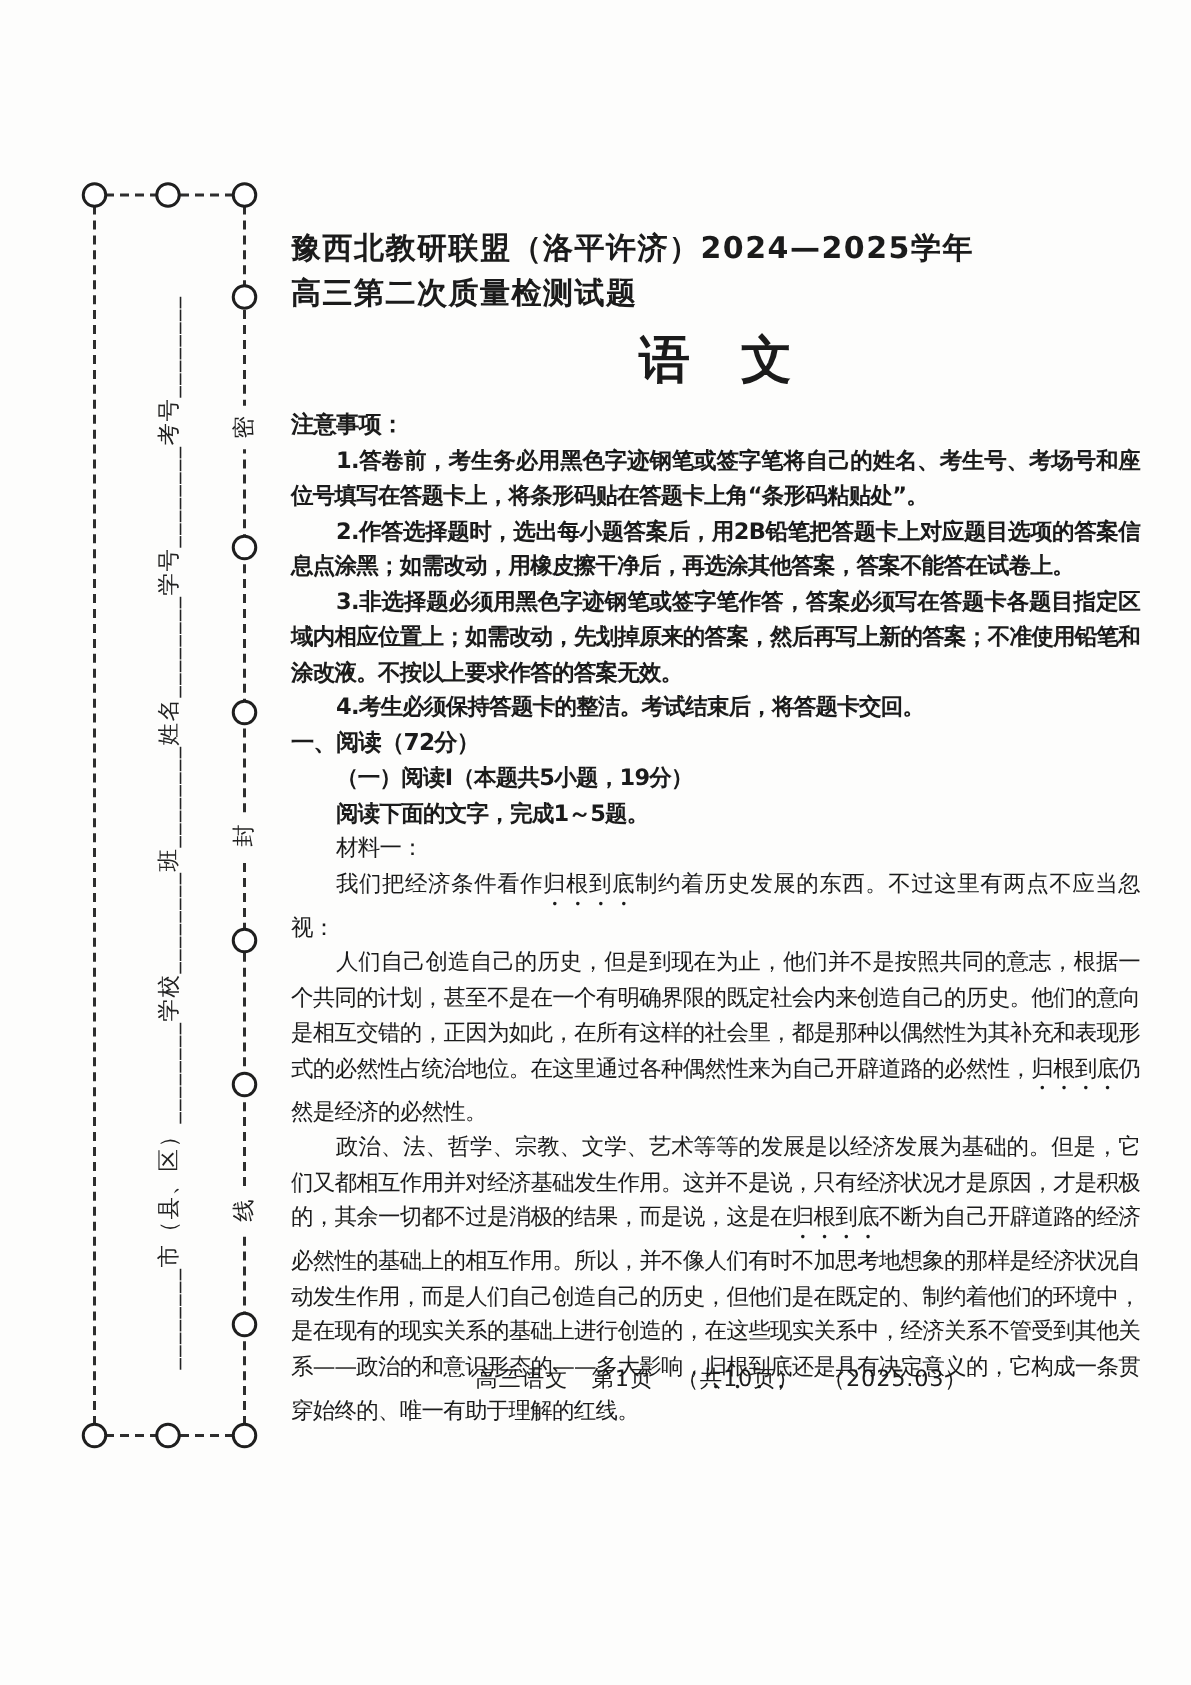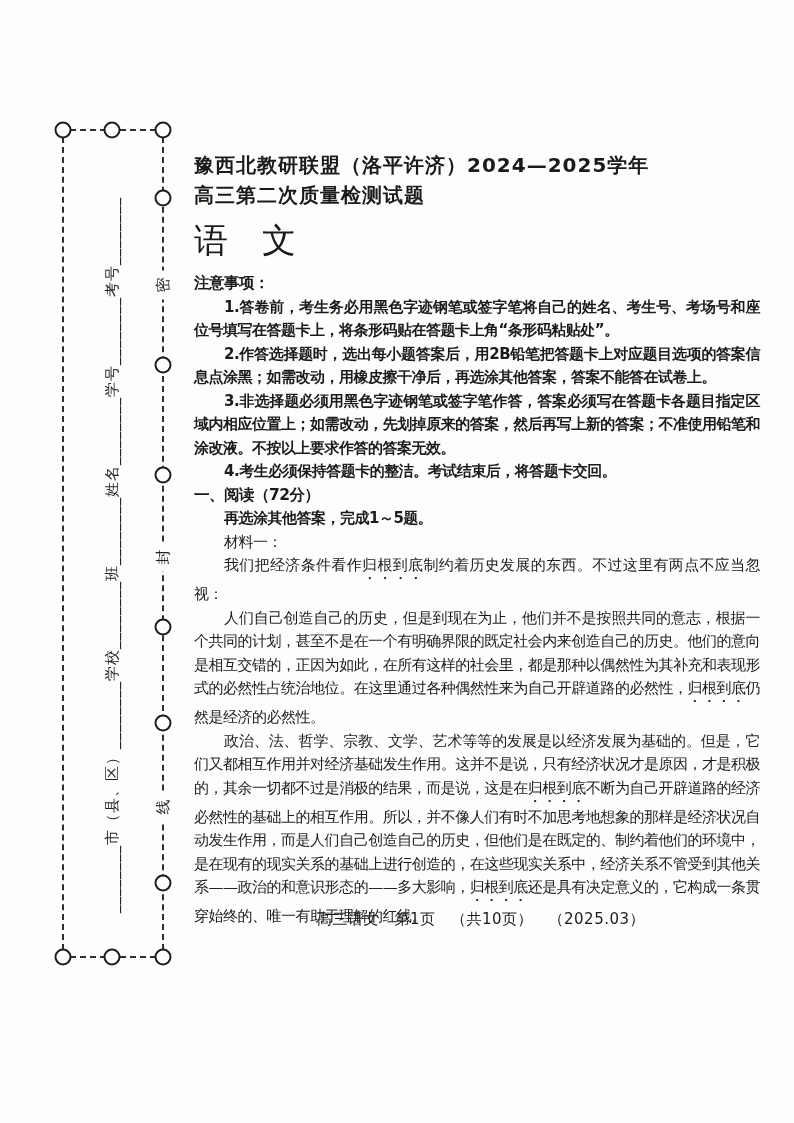--- a/index.html
+++ b/index.html
@@ -11,21 +11,21 @@
   .reg-circle{position:absolute;width:13px;height:13px;border:2px solid #1f1f1f;border-radius:50%;
               background:#fff;transform:translate(-50%,-50%);z-index:3;}
   .fields{position:absolute;left:-278px;top:540px;width:780px;height:30px;line-height:30px;
           transform:rotate(-90deg);text-align:center;font-size:15px;letter-spacing:1px;
           white-space:nowrap;color:#222;z-index:2;}
   .seal-char{position:absolute;left:163px;transform:translate(-50%,-50%) rotate(-90deg);
              background:#fdfdfc;padding:1px 7px;font-size:15px;color:#1f1f1f;z-index:2;}
   
   .content{position:absolute;left:194px;top:150px;width:566px;}
   .title{margin:0;font-size:20px;line-height:30px;font-weight:700;letter-spacing:1px;}
-  .subject{margin:8px 0 10px 0;text-align:left;font-size:34px;line-height:44px;font-weight:400;}
+  .subject{margin:8px 0 10px 0;text-align:center;font-size:34px;line-height:44px;font-weight:700;}
   .notice-head{margin:0;font-size:15.5px;line-height:23.5px;font-weight:700;letter-spacing:-0.5px;}
   .instr{margin:0;font-size:15px;line-height:23.5px;letter-spacing:-0.5px;font-weight:700;
          text-indent:2em;text-align:justify;}
   .sec{margin:0;font-size:15.5px;line-height:23.5px;font-weight:700;letter-spacing:-0.5px;}
   .mat{margin:0;font-size:15px;line-height:23.5px;font-weight:400;text-indent:2em;letter-spacing:-0.5px;}
   .body-par{margin:0;font-size:15px;line-height:23.5px;letter-spacing:-0.5px;font-weight:400;
             font-family:"DejaVu Serif",serif;text-indent:2em;text-align:justify;}
   .emph{font-style:inherit;
         -webkit-text-emphasis:filled dot #1b1b1b;-webkit-text-emphasis-position:under;
         text-emphasis:filled dot #1b1b1b;text-emphasis-position:under right;}
@@ -68,21 +68,22 @@
     <h1 class="title">高三第二次质量检测试题</h1>
     <h2 class="subject">语　文</h2>
 
     <p class="notice-head">注意事项：</p>
     <p class="instr">1.答卷前，考生务必用黑色字迹钢笔或签字笔将自己的姓名、考生号、考场号和座位号填写在答题卡上，将条形码贴在答题卡上角“条形码粘贴处”。</p>
     <p class="instr">2.作答选择题时，选出每小题答案后，用2B铅笔把答题卡上对应题目选项的答案信息点涂黑；如需改动，用橡皮擦干净后，再选涂其他答案，答案不能答在试卷上。</p>
     <p class="instr">3.非选择题必须用黑色字迹钢笔或签字笔作答，答案必须写在答题卡各题目指定区域内相应位置上；如需改动，先划掉原来的答案，然后再写上新的答案；不准使用铅笔和涂改液。不按以上要求作答的答案无效。</p>
     <p class="instr">4.考生必须保持答题卡的整洁。考试结束后，将答题卡交回。</p>
 
     <p class="sec">一、阅读（72分）</p>
-    <p class="instr">再选涂其他答案，完成1～5题。</p>
+    <p class="instr">（一）阅读Ⅰ（本题共5小题，19分）</p>
+    <p class="instr">阅读下面的文字，完成1～5题。</p>
     <p class="mat">材料一：</p>
 
     <p class="body-par">我们把经济条件看作<em class="emph">归根到底</em>制约着历史发展的东西。不过这里有两点不应当忽视：</p>
     <p class="body-par">人们自己创造自己的历史，但是到现在为止，他们并不是按照共同的意志，根据一个共同的计划，甚至不是在一个有明确界限的既定社会内来创造自己的历史。他们的意向是相互交错的，正因为如此，在所有这样的社会里，都是那种以偶然性为其补充和表现形式的必然性占统治地位。在这里通过各种偶然性来为自己开辟道路的必然性，<em class="emph">归根到底</em>仍然是经济的必然性。</p>
     <p class="body-par">政治、法、哲学、宗教、文学、艺术等等的发展是以经济发展为基础的。但是，它们又都相互作用并对经济基础发生作用。这并不是说，只有经济状况才是原因，才是积极的，其余一切都不过是消极的结果，而是说，这是在<em class="emph">归根到底</em>不断为自己开辟道路的经济必然性的基础上的相互作用。所以，并不像人们有时不加思考地想象的那样是经济状况自动发生作用，而是人们自己创造自己的历史，但他们是在既定的、制约着他们的环境中，是在现有的现实关系的基础上进行创造的，在这些现实关系中，经济关系不管受到其他关系——政治的和意识形态的——多大影响，<em class="emph">归根到底</em>还是具有决定意义的，它构成一条贯穿始终的、唯一有助于理解的红线。</p>
   </main>
 
   <p class="footer">高三语文　第1页　（共10页）　（2025.03）</p>
 </div>
 

